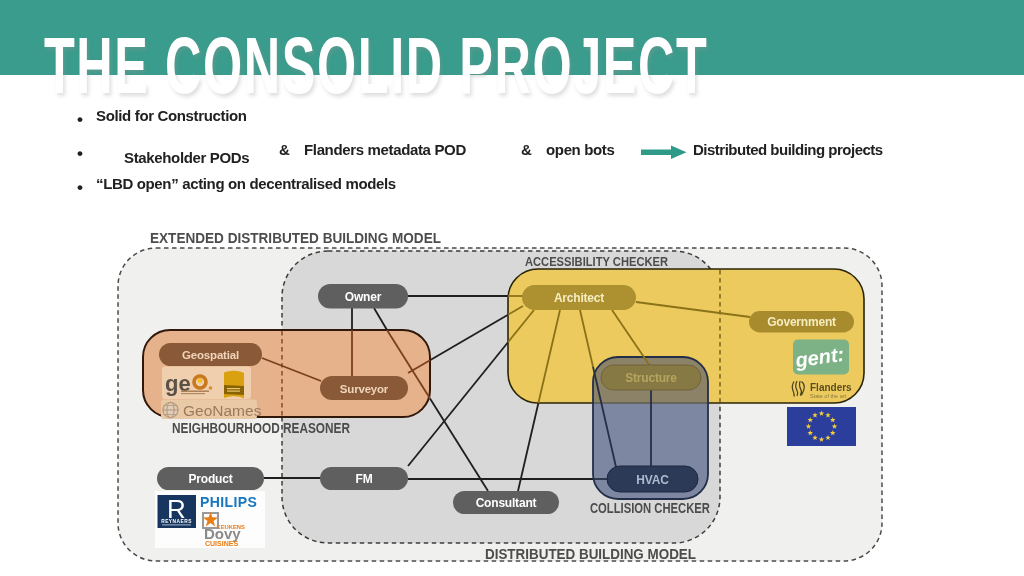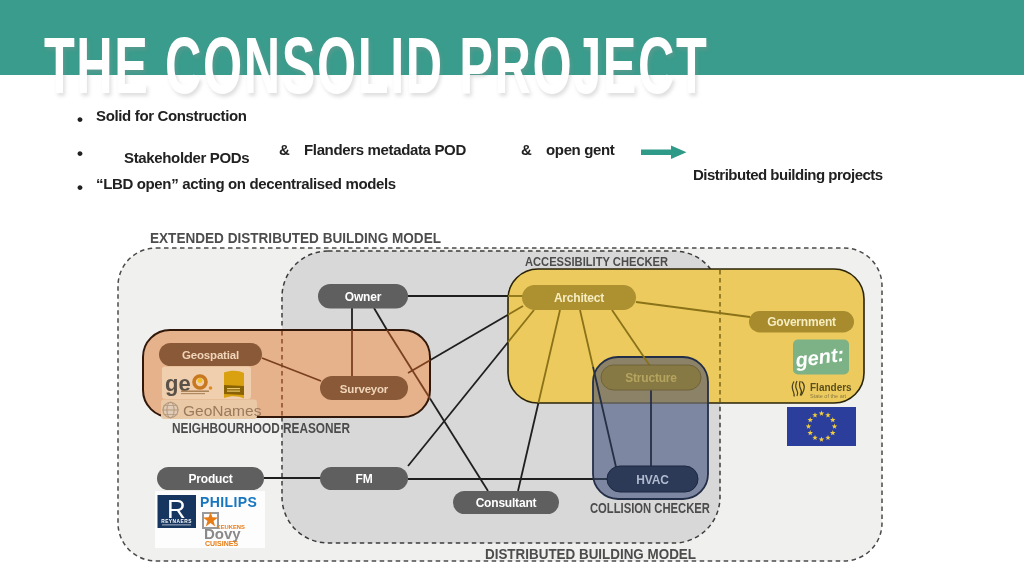--- a/index.html
+++ b/index.html
@@ -14,26 +14,26 @@
 </style>
 </head>
 <body>
 <div class="band"></div>
 <div class="title">THE CONSOLID PROJECT</div>
 <div class="bl" style="left:96px;top:108px;">Solid for Construction</div>
 <div class="bl" style="left:96px;top:150px;margin-left:28px;">Stakeholder PODs</div>
 <div class="bl" style="left:279px;top:142px;">&amp;</div>
 <div class="bl" style="left:304px;top:142px;">Flanders metadata POD</div>
 <div class="bl" style="left:521px;top:142px;">&amp;</div>
-<div class="bl" style="left:546px;top:142px;">open gent</div>
+<div class="bl" style="left:546px;top:142px;">open bots</div>
 <svg style="position:absolute;left:641px;top:145px;" width="46" height="15" viewBox="0 0 46 15">
     <rect x="0" y="4.5" width="31" height="5.5" fill="#2f9a88"></rect>
     <polygon points="30,0.5 45.5,7.2 30,14" fill="#2f9a88"></polygon>
   </svg>
-<div class="bl" style="left:693px;top:142px;letter-spacing:-0.5px;margin-top:25px;">Distributed building projects</div>
+<div class="bl" style="left:693px;top:142px;letter-spacing:-0.5px;">Distributed building projects</div>
 <div class="bl" style="left:96px;top:176px;">“LBD open” acting on decentralised models</div>
 <div class="bl" style="left:77px;top:111px;font-size:17px;">•</div>
 <div class="bl" style="left:77px;top:145px;font-size:17px;">•</div>
 <div class="bl" style="left:77px;top:179px;font-size:17px;">•</div>
 <svg class="diag" viewBox="0 0 1024 576">
 <defs>
 <clipPath id="bluebox">
         <rect x="593" y="357" width="115" height="142" rx="25"></rect>
       </clipPath>
 </defs>

